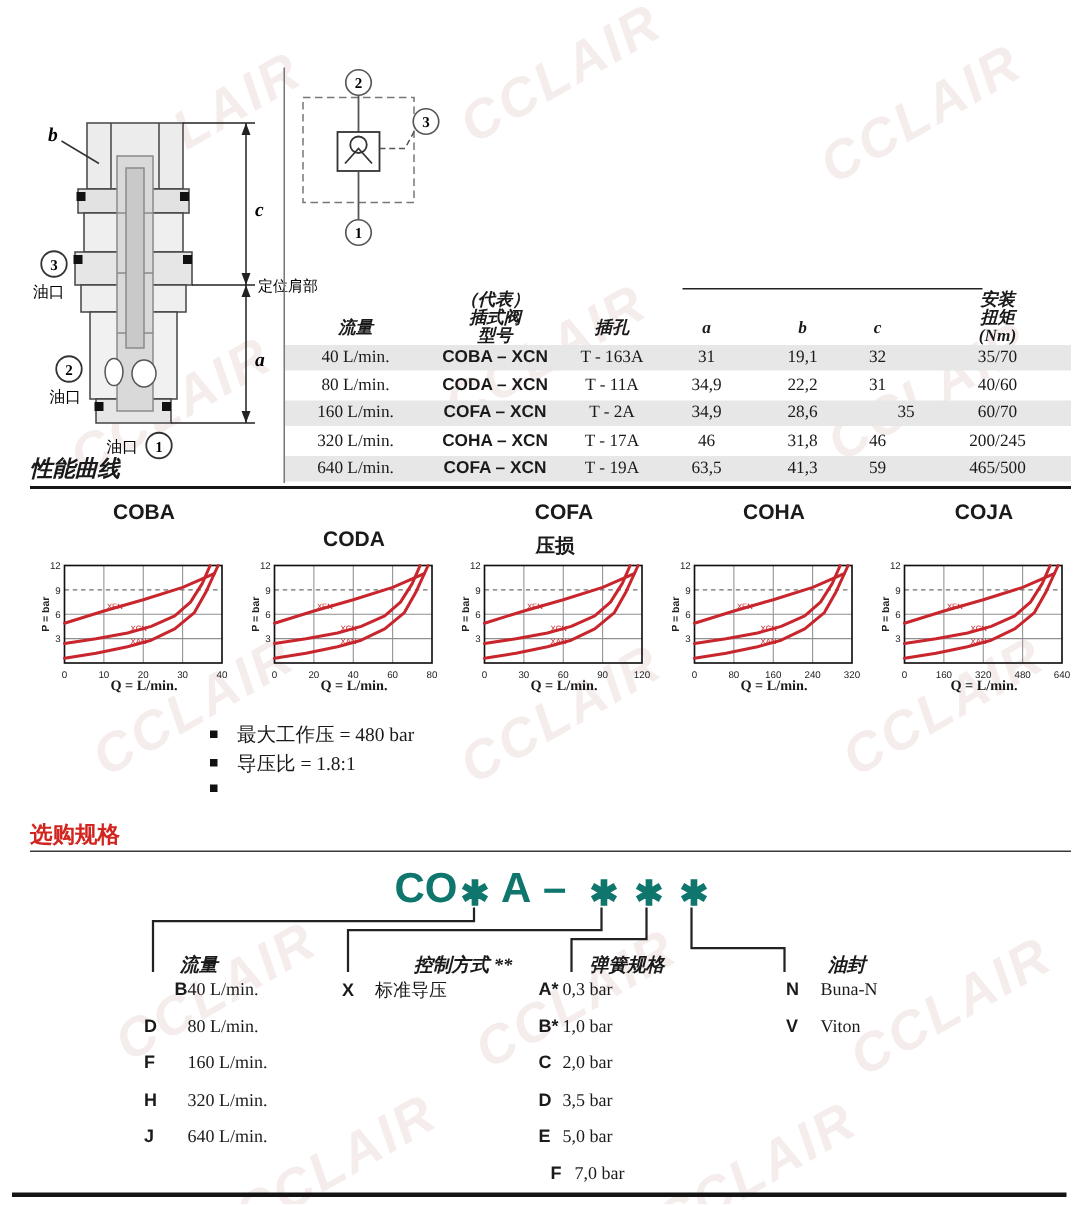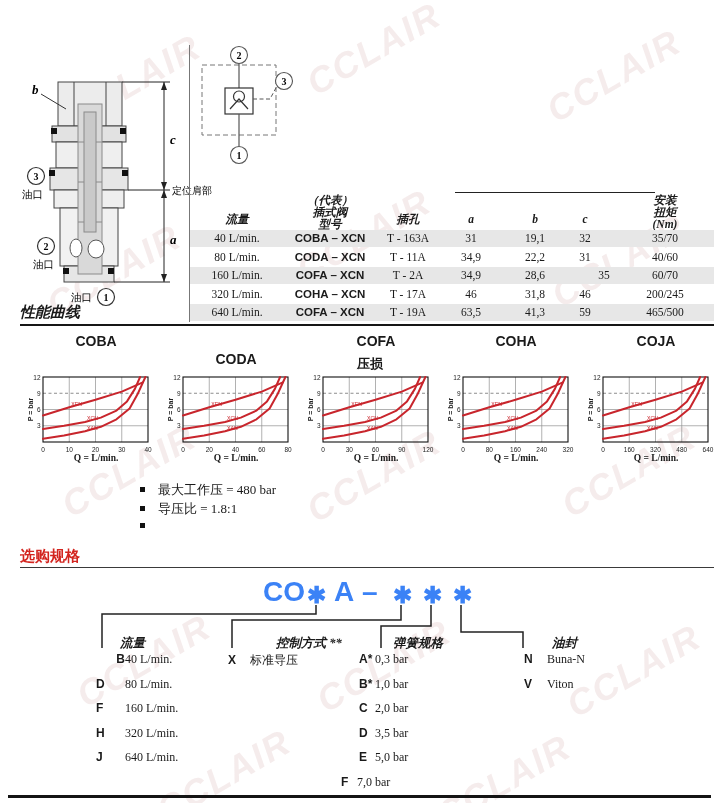--- a/index.html
+++ b/index.html
@@ -49,21 +49,21 @@
   text.ylab { font-family:"Liberation Sans", sans-serif; font-size:7px; font-weight:bold; fill:#222; }
   text.slab { font-family:"Liberation Sans", sans-serif; font-size:5.2px; }
 
   
   .bullet-row { position:absolute; left:140px; font-size:13px; }
   .bullet-sq { display:inline-block; width:5px; height:5px; background:#111; margin-right:13px; vertical-align:2px; }
 
   
   .order-h { position:absolute; left:20px; top:547px; font-size:15px; font-weight:bold; color:#d3251f; }
   .mc-part { position:absolute; top:576px; font-family:"Liberation Sans", sans-serif; font-weight:bold;
-             font-size:28px; color:#3b82f6; }
+             font-size:28px; color:#0f766e; }
   .mc-star { font-size:23px; top:582px; }
   .og-title { position:absolute; font-size:12.5px; font-weight:bold; font-style:italic; white-space:nowrap; }
   .og-item { position:absolute; white-space:nowrap; font-size:12px; }
   .og-let { font-family:"Liberation Sans", sans-serif; font-weight:bold; display:inline-block; }
   svg, .chart, .trow, .thead { pointer-events:none; }
 </style>
 </head>
 <body>
 
 <div class="page">
@@ -399,20 +399,20 @@
       <div class="og-item" style="left: 96px; top: 725.5px;"><span class="og-let" style="width: 29px;">H</span><span>320 L/min.</span></div>
       <div class="og-item" style="left: 96px; top: 750px;"><span class="og-let" style="width: 29px;">J</span><span>640 L/min.</span></div>
       <div class="og-title" style="left: 276px; top: 635px;">控制方式 **</div>
       <div class="og-item" style="left: 228px; top: 652px;"><span class="og-let" style="width: 22px;">X</span><span>标准导压</span></div>
       <div class="og-title" style="left: 393px; top: 635px;">弹簧规格</div>
       <div class="og-item" style="left: 359px; top: 652px;"><span class="og-let" style="width: 16px;">A*</span><span>0,3 bar</span></div>
       <div class="og-item" style="left: 359px; top: 676.5px;"><span class="og-let" style="width: 16px;">B*</span><span>1,0 bar</span></div>
       <div class="og-item" style="left: 359px; top: 701px;"><span class="og-let" style="width: 16px;">C</span><span>2,0 bar</span></div>
       <div class="og-item" style="left: 359px; top: 725.5px;"><span class="og-let" style="width: 16px;">D</span><span>3,5 bar</span></div>
       <div class="og-item" style="left: 359px; top: 750px;"><span class="og-let" style="width: 16px;">E</span><span>5,0 bar</span></div>
-      <div class="og-item" style="left: 341px; top: 774.5px;"><span class="og-let" style="width: 16px;">F</span><span>7,0 bar</span></div>
+      <div class="og-item" style="left: 367px; top: 774.5px;"><span class="og-let" style="width: 16px;">F</span><span>7,0 bar</span></div>
       <div class="og-title" style="left: 552px; top: 635px;">油封</div>
       <div class="og-item" style="left: 524px; top: 652px;"><span class="og-let" style="width: 23px;">N</span><span>Buna-N</span></div>
       <div class="og-item" style="left: 524px; top: 676.5px;"><span class="og-let" style="width: 23px;">V</span><span>Viton</span></div>
     </div>
 
   <div class="rule-bottom"></div>
 </div>
 
 </body></html>

